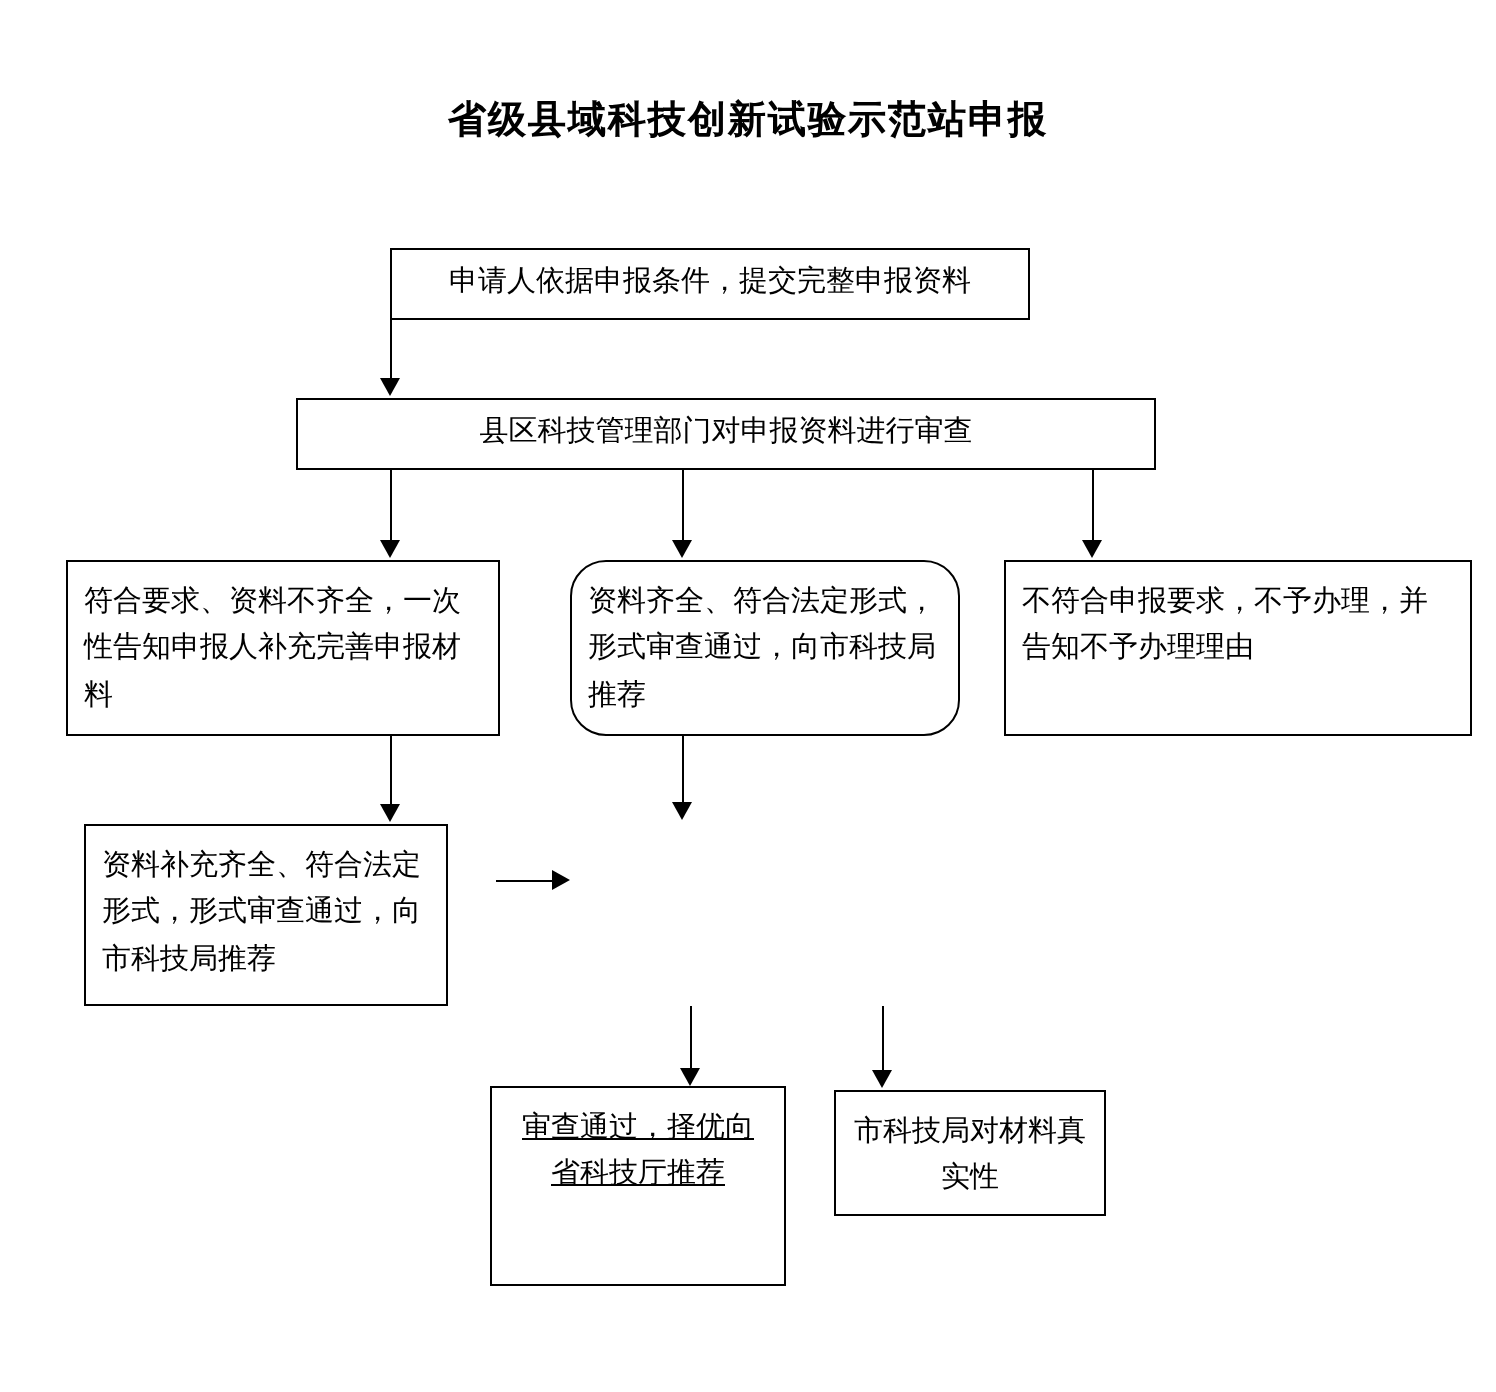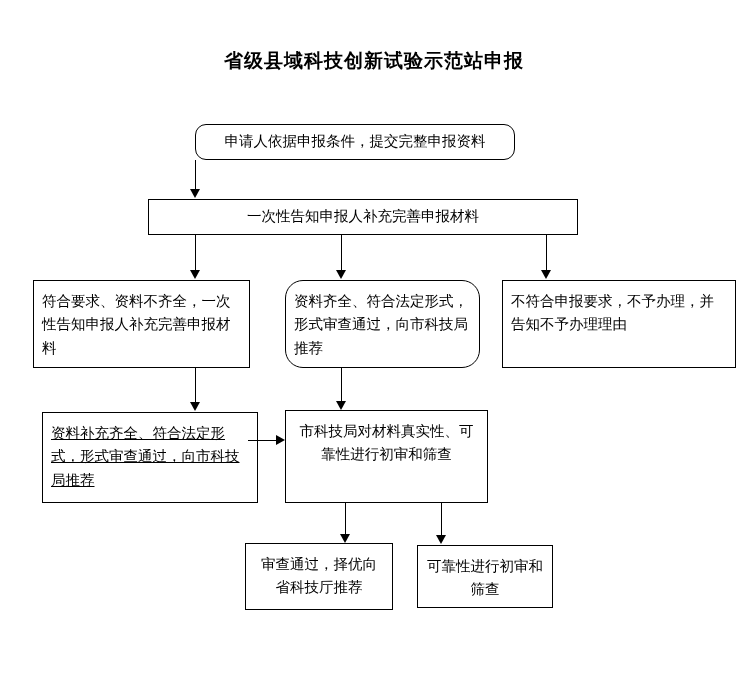--- a/index.html
+++ b/index.html
@@ -61,29 +61,29 @@
     border-left:9px solid #000;
   }
 </style>
 </head>
 <body>
 
 <div id="canvas">
 
   <div class="title">省级县域科技创新试验示范站申报</div>
 
-  <div class="node center-text" style="left:195px;top:124px;width:320px;height:36px;border-radius:11px;">
+  <div class="node center-text" style="left:195px;top:124px;width:320px;height:36px;">
     <span class="txt">申请人依据申报条件，提交完整申报资料</span>
   </div>
 
   <div class="conn vline" style="left:194.5px;top:160px;height:30px;"></div>
   <div class="arrow-down" style="left:189.5px;top:189px;"></div>
 
   <div class="node center-text" style="left:148px;top:199px;width:430px;height:36px;">
-    <span class="txt">一次性告知申报人补充完善申报材料</span>
+    <span class="txt">县区科技管理部门对申报资料进行审查</span>
   </div>
 
   <div class="conn vline" style="left:194.5px;top:235px;height:36px;"></div>
   <div class="arrow-down" style="left:189.5px;top:270px;"></div>
 
   <div class="conn vline" style="left:340.5px;top:235px;height:36px;"></div>
   <div class="arrow-down" style="left:335.5px;top:270px;"></div>
 
   <div class="conn vline" style="left:545.5px;top:235px;height:36px;"></div>
   <div class="arrow-down" style="left:540.5px;top:270px;"></div>
@@ -99,38 +99,35 @@
   <div class="node topalign left-text" style="left:502px;top:280px;width:234px;height:88px;">
     <span class="txt">不符合申报要求，不予办理，并告知不予办理理由</span>
   </div>
 
   <div class="conn vline" style="left:194.5px;top:368px;height:35px;"></div>
   <div class="arrow-down" style="left:189.5px;top:402px;"></div>
 
   <div class="conn vline" style="left:340.5px;top:368px;height:34px;"></div>
   <div class="arrow-down" style="left:335.5px;top:401px;"></div>
 
-  <div class="node topalign left-text" style="left:42px;top:412px;width:216px;height:91px;text-decoration:underline;">
+  <div class="node topalign left-text" style="left:42px;top:412px;width:182px;height:91px;">
     <span class="txt">资料补充齐全、符合法定形式，形式审查通过，向市科技局推荐</span>
   </div>
 
   <div class="conn hline" style="left:248px;top:439.5px;width:29px;"></div>
   <div class="arrow-right" style="left:276px;top:435px;"></div>
 
-  <div class="node topalign center-text" style="left:285px;top:410px;width:203px;height:93px;">
-    <span class="txt">市科技局对材料真实性、可靠性进行初审和筛查</span>
-  </div>
 
   <div class="conn vline" style="left:344.5px;top:503px;height:32px;"></div>
   <div class="arrow-down" style="left:339.5px;top:534px;"></div>
 
   <div class="conn vline" style="left:440.5px;top:503px;height:33px;"></div>
   <div class="arrow-down" style="left:435.5px;top:535px;"></div>
 
-  <div class="node topalign center-text" style="left:245px;top:543px;width:148px;height:67px;">
+  <div class="node topalign center-text" style="left:245px;top:543px;width:148px;height:100px;text-decoration:underline;">
     <span class="txt">审查通过，择优向省科技厅推荐</span>
   </div>
 
   <div class="node topalign center-text" style="left:417px;top:545px;width:136px;height:63px;">
-    <span class="txt">可靠性进行初审和筛查</span>
+    <span class="txt">市科技局对材料真实性</span>
   </div>
 
 </div>
 
 </body></html>

